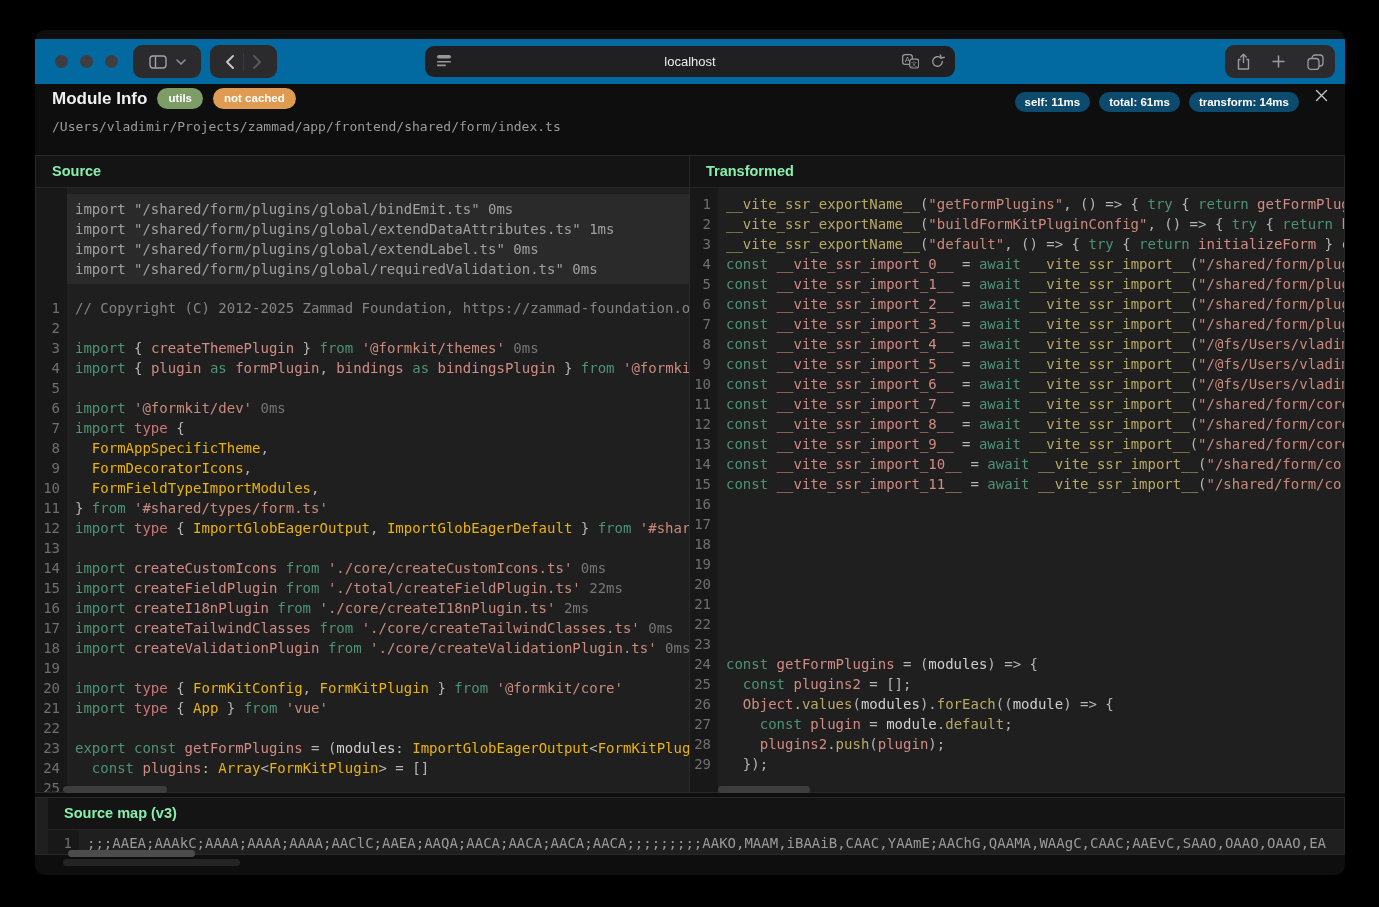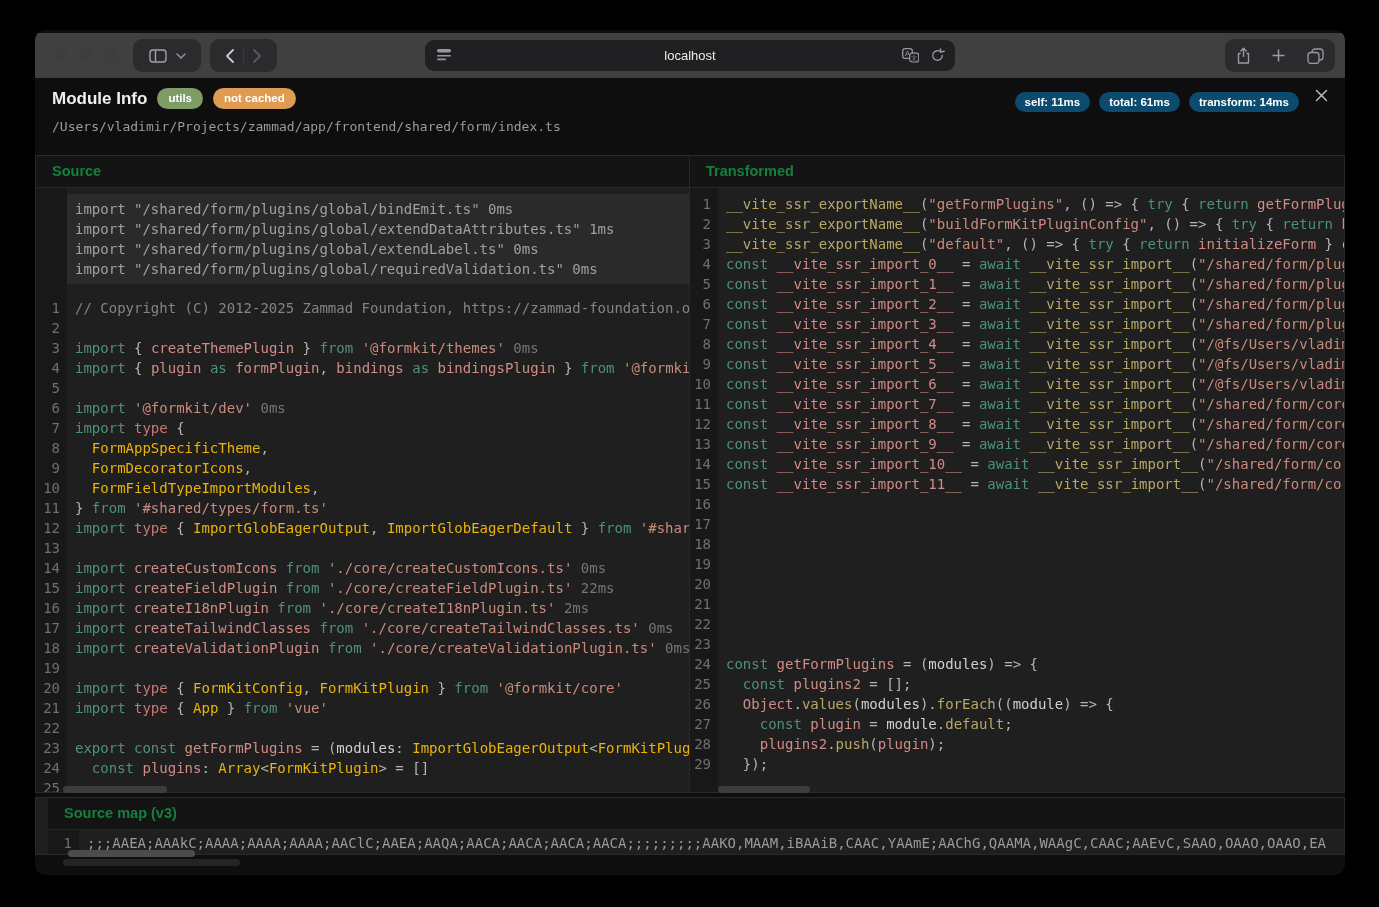--- a/index.html
+++ b/index.html
@@ -1,20 +1,20 @@
 <!DOCTYPE html>
 <html><head>
 <meta charset="utf-8">
 <style>
   html,body{margin:0;padding:0;background:#000;width:1379px;height:907px;overflow:hidden;
     font-family:"Liberation Sans",sans-serif;-webkit-font-smoothing:antialiased;}
   .window{position:absolute;left:35px;top:30px;width:1310px;height:845px;background:#0e0e0f;
     border-radius:10px;overflow:hidden;}
   
-  .toolbar{position:absolute;left:0;top:3px;width:100%;height:45px;background:#404040;}
+  .toolbar{position:absolute;left:0;top:9px;width:100%;height:45px;background:#0369a1;}
   .lights{position:absolute;left:20px;top:16px;display:flex;gap:12px;}
   .light{width:13px;height:13px;border-radius:50%;background:#3e3e40;}
   .pill{position:absolute;top:6px;height:33px;background:#2b2b2d;border-radius:9px;
     display:flex;align-items:center;justify-content:center;}
   .pill-sidebar{left:98px;width:68px;gap:9px;}
   .pill-nav{left:175px;width:67px;gap:0;}
   .nav-divider{width:1px;height:18px;background:#3a3a3c;margin:0 9px;}
   .pill-right{left:1190px;width:110px;gap:0;justify-content:space-around;}
   .urlbar{position:absolute;left:390px;top:7px;width:530px;height:31px;background:#202022;
     border-radius:9px;display:flex;align-items:center;}
@@ -32,21 +32,21 @@
     color:#fff;font-size:11.5px;font-weight:700;}
   .close-btn{position:absolute;right:16px;top:58px;cursor:pointer;}
   .module-path{position:absolute;left:17px;top:89px;font-family:"DejaVu Sans Mono",monospace;
     font-size:13px;color:#9b9b9b;}
   
   .panels{position:absolute;left:0;top:125px;width:1310px;height:638px;display:flex;}
   .panel{width:655px;height:638px;border:1px solid #292929;box-sizing:border-box;
     background:#1f1f1f;overflow:hidden;}
   .panel+.panel{border-left:none;}
   .panel-header{height:31px;line-height:31px;padding-left:16px;background:#141414;
-    border-bottom:1px solid #262626;color:#15803d;font-size:14.5px;font-weight:700;}
+    border-bottom:1px solid #262626;color:#86efac;font-size:14.5px;font-weight:700;}
   .code-wrap{position:relative;height:605px;background:#1f1f1f;overflow:hidden;
     font-family:"DejaVu Sans Mono",monospace;font-size:14px;line-height:20px;}
   .gutter-bg{position:absolute;left:0;top:0;bottom:0;width:31px;background:#181818;}
   .gutter-bg.narrow{width:28px;}
   .rows{position:relative;}
   .dep-block{margin:6px 0 14px 31px;background:#2a2a2b;padding:5px 0;}
   .dep-line{padding-left:8px;color:#a0a0a0;white-space:pre;}
   .code-row{position:relative;height:20px;}
   .ln{position:absolute;left:0;width:24px;text-align:right;color:#6f6f6f;}
   .ln.narrow{width:21px;}
@@ -242,21 +242,21 @@
             <div class="code-row">
               <span class="ln">13</span>
               <span class="lc"></span>
             </div>
             <div class="code-row">
               <span class="ln">14</span>
               <span class="lc"><span class="tk-k">import</span><span class="tk-p"> </span><span class="tk-v">createCustomIcons</span><span class="tk-p"> </span><span class="tk-k">from</span><span class="tk-p"> </span><span class="tk-s">'./core/createCustomIcons.ts'</span><span class="tk-d"> 0ms</span></span>
             </div>
             <div class="code-row">
               <span class="ln">15</span>
-              <span class="lc"><span class="tk-k">import</span><span class="tk-p"> </span><span class="tk-v">createFieldPlugin</span><span class="tk-p"> </span><span class="tk-k">from</span><span class="tk-p"> </span><span class="tk-s">'./core/createFieldPlugin.ts'</span><span class="tk-d"> 22ms</span></span>
+              <span class="lc"><span class="tk-k">import</span><span class="tk-p"> </span><span class="tk-v">createFieldPlugin</span><span class="tk-p"> </span><span class="tk-k">from</span><span class="tk-p"> </span><span class="tk-s">'./total/createFieldPlugin.ts'</span><span class="tk-d"> 22ms</span></span>
             </div>
             <div class="code-row">
               <span class="ln">16</span>
               <span class="lc"><span class="tk-k">import</span><span class="tk-p"> </span><span class="tk-v">createI18nPlugin</span><span class="tk-p"> </span><span class="tk-k">from</span><span class="tk-p"> </span><span class="tk-s">'./core/createI18nPlugin.ts'</span><span class="tk-d"> 2ms</span></span>
             </div>
             <div class="code-row">
               <span class="ln">17</span>
               <span class="lc"><span class="tk-k">import</span><span class="tk-p"> </span><span class="tk-v">createTailwindClasses</span><span class="tk-p"> </span><span class="tk-k">from</span><span class="tk-p"> </span><span class="tk-s">'./core/createTailwindClasses.ts'</span><span class="tk-d"> 0ms</span></span>
             </div>
             <div class="code-row">

